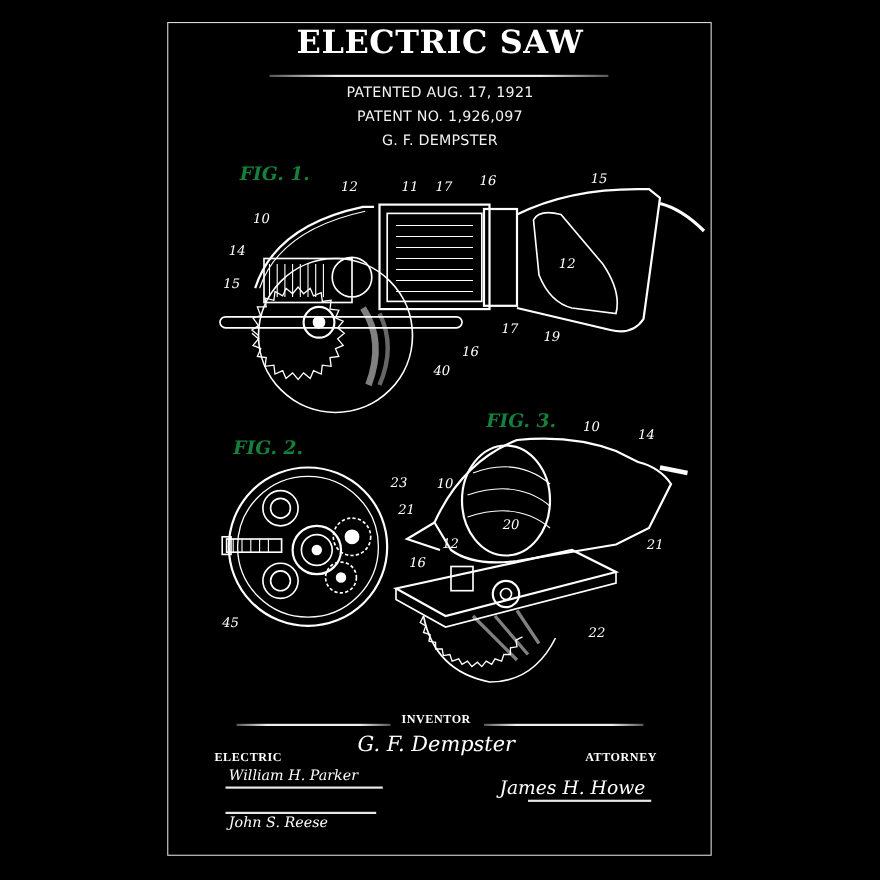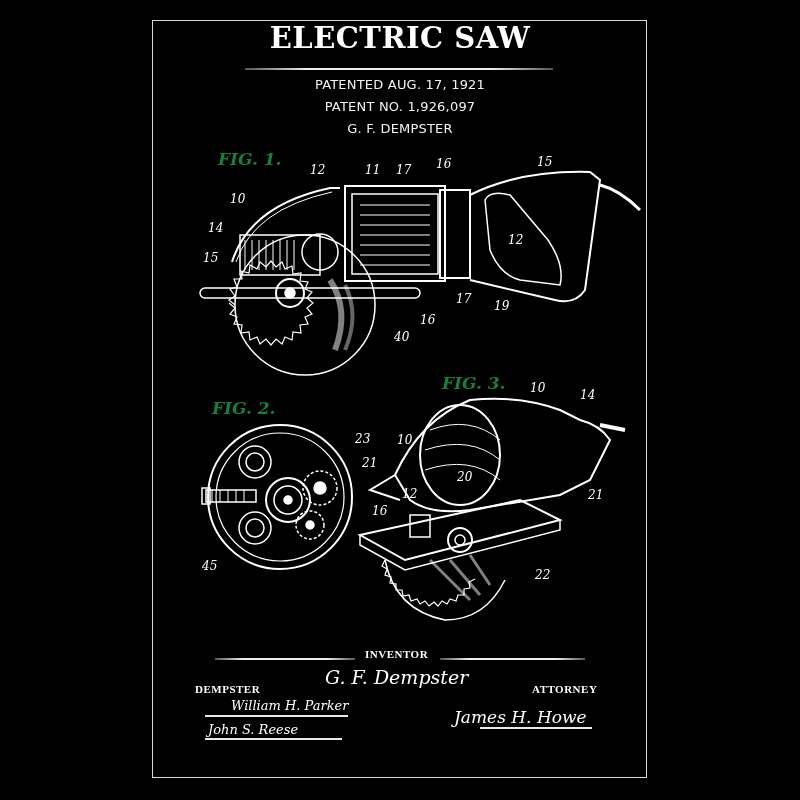--- a/index.html
+++ b/index.html
@@ -126,21 +126,21 @@
 <div class="callout" style="left:402px; top:487px;">12</div>
 <div class="callout" style="left:372px; top:504px;">16</div>
 <div class="callout" style="left:588px; top:488px;">21</div>
 <div class="callout" style="left:535px; top:568px;text-align:right;">22</div>
 
 <div class="divider" style="left:215px; top:658px; width:140px;"></div>
 <div class="section-label" style="left:365px; top:648px;">INVENTOR</div>
 <div class="divider" style="left:440px; top:658px; width:145px;"></div>
 <div class="sig" style="left:325px; top:666px; font-size:19px;">G. F. Dempster</div>
 
-<div class="section-label" style="left:195px; top:683px;">DEMPSTER</div>
-<div class="sig" style="left:208px; top:698px; font-size:13px;margin-left:23px;">William H. Parker</div>
+<div class="section-label" style="left:195px; top:683px;">ELECTRIC</div>
+<div class="sig" style="left:208px; top:698px; font-size:13px;">William H. Parker</div>
 <div class="sig-line" style="left:205px; top:715px; width:143px;"></div>
-<div class="sig" style="left:208px; top:722px; font-size:13px;">John S. Reese</div>
+<div class="sig" style="left:208px; top:741px; font-size:13px;">John S. Reese</div>
 <div class="sig-line" style="left:205px; top:738px; width:137px;"></div>
 
 <div class="section-label" style="left:532px; top:683px;">ATTORNEY</div>
 <div class="sig" style="left:454px; top:707px; font-size:17px;">James H. Howe</div>
 <div class="sig-line" style="left:480px; top:727px; width:112px;"></div>
 
 </body></html>

